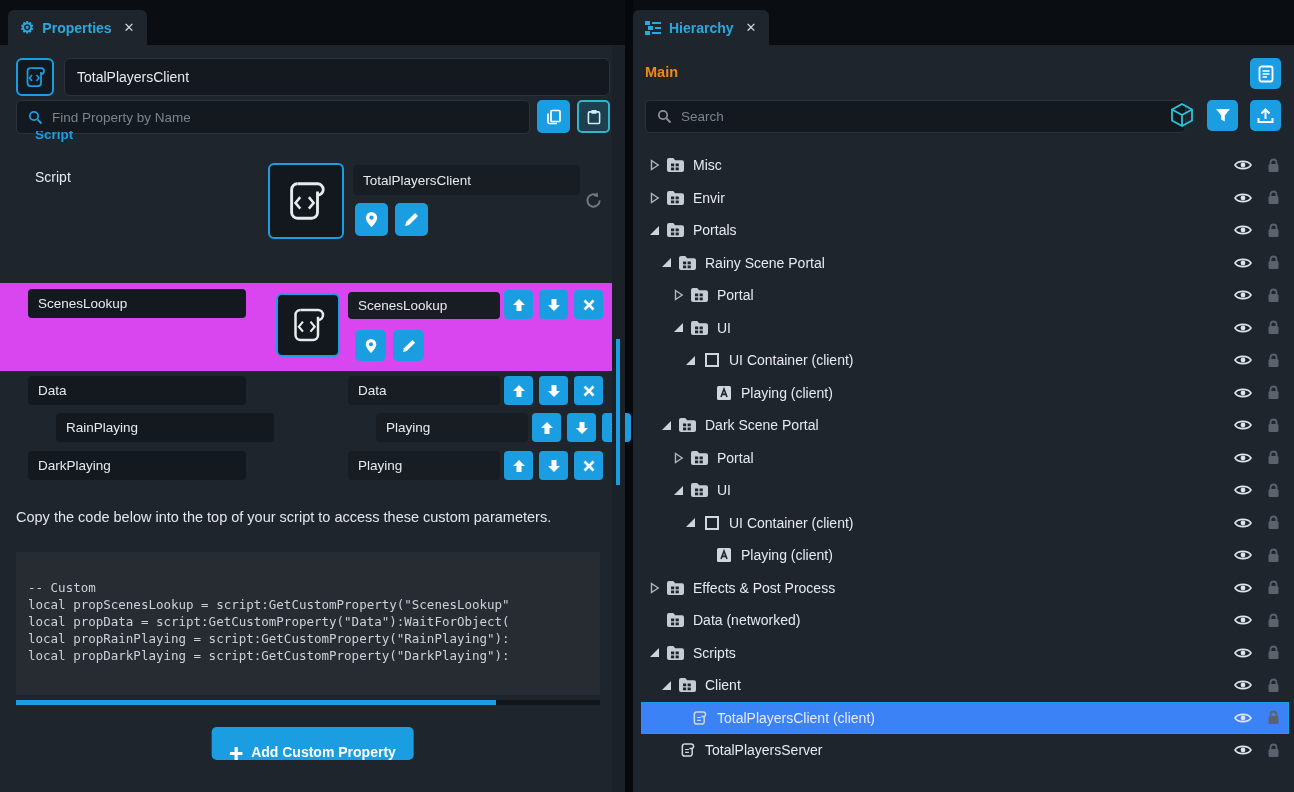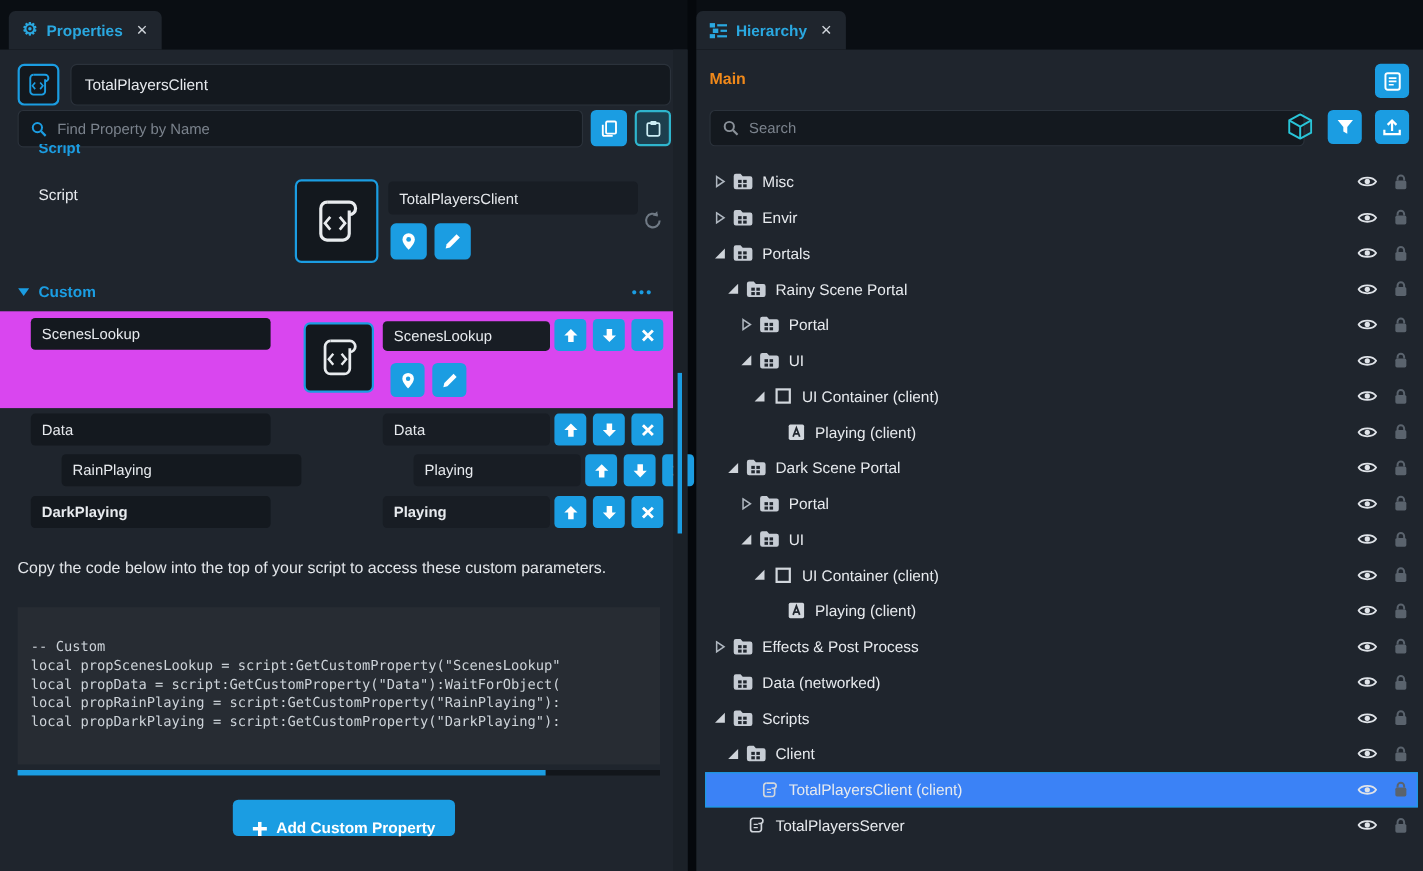--- a/index.html
+++ b/index.html
@@ -62,21 +62,21 @@
   .mini-btn { position:absolute; width:29px; height:29px; border:none; border-radius:4px;
     background:#1b9de2; display:flex; align-items:center; justify-content:center; cursor:pointer; }
   .b-up { left:504px; } .b-down { left:539px; } .b-del { left:574px; }
   .row-lookup .mini-btn { top:7px; }
   .row-lookup .btn-pin-s { left:355px; top:47px; width:31px; height:31px; }
   .row-lookup .btn-pencil-s { left:393px; top:47px; width:31px; height:31px; }
   .row-simple { position:absolute; left:0; width:612px; height:29px; }
   .row-simple .p-name { top:0; }
   .row-simple .val-box { left:348px; top:0; width:152px; height:29px; }
   .row-simple .mini-btn { top:0; }
-  .r-data { top:331px; } .r-rain { top:368px;margin-left:28px; } .r-dark { top:406px;font-weight:bold; }
+  .r-data { top:331px; } .r-rain { top:368px;margin-left:28px; } .r-dark { top:406px; }
   .hint { position:absolute; left:16px; top:462px; width:575px; color:#e3e6ea;
     font-size:14.5px; line-height:20px; }
   .code { position:absolute; left:16px; top:507px; width:584px; height:143px;
     background:#272c33; color:#ccd2d8; font-family:"DejaVu Sans Mono", monospace;
     font-size:12.5px; line-height:17px; padding:27px 12px 12px; white-space:pre; overflow:hidden; }
   .hscroll { position:absolute; left:16px; top:655px; width:584px; height:5px; background:#12161b; }
   .hscroll .thumb { width:480px; height:5px; background:#1b9de2; cursor:pointer; }
   .gutter { position:absolute; right:0; top:0; width:13px; bottom:0; background:#1b2128; }
   .vthumb { position:absolute; left:4px; top:294px; width:4px; height:146px; background:#1b9de2; cursor:pointer; }
   .add-btn { position:absolute; left:50%; transform:translateX(-50%); top:682px; height:33px;
@@ -166,29 +166,20 @@
         <path d="M11.8 1 l3.2 3.2 -9.6 9.6 -4.2 1 1 -4.2 Z" fill="#fff"></path>
       </svg>
     </button>
     <div class="reset-ic">
       <svg width="19" height="19" viewBox="0 0 20 20">
         <path d="M16.5 10 a6.5 6.5 0 1 1 -2.2 -4.9" fill="none" stroke="#707a85" stroke-width="2"></path>
         <path d="M14.2 1.2 L14.8 6.2 L9.9 5.2 Z" fill="#707a85"></path>
       </svg>
     </div>
 
-    <div class="custom-header">
-      <span class="tri">
-        <svg width="11" height="9">
-            <path d="M0.5 1 H10.5 L5.5 8 Z" fill="#1b9de2"></path>
-          </svg>
-      </span>
-      <span class="lbl">Custom</span>
-      <span class="dots">•••</span>
-    </div>
 
     <div class="row-lookup">
       <div class="p-name">ScenesLookup</div>
       <div class="big-iconbox mid-iconbox" style="position:absolute;">
         <svg width="40" height="40" viewBox="0 0 48 48">
           <path d="M15 6 h21 a6 6 0 0 1 6 6 a6 6 0 0 1 -6 6" fill="none" stroke="#e8ebee" stroke-width="3"></path>
           <path d="M15 6 a6 6 0 0 0 -6 6 v24 a6 6 0 0 0 6 6 h15 a6 6 0 0 0 6 -6 V14" fill="none" stroke="#e8ebee" stroke-width="3"></path>
           <path d="M18 20 l-5 6 5 6 M27 20 l5 6 -5 6" fill="none" stroke="#e8ebee" stroke-width="2.6"></path>
         </svg>
       </div>

